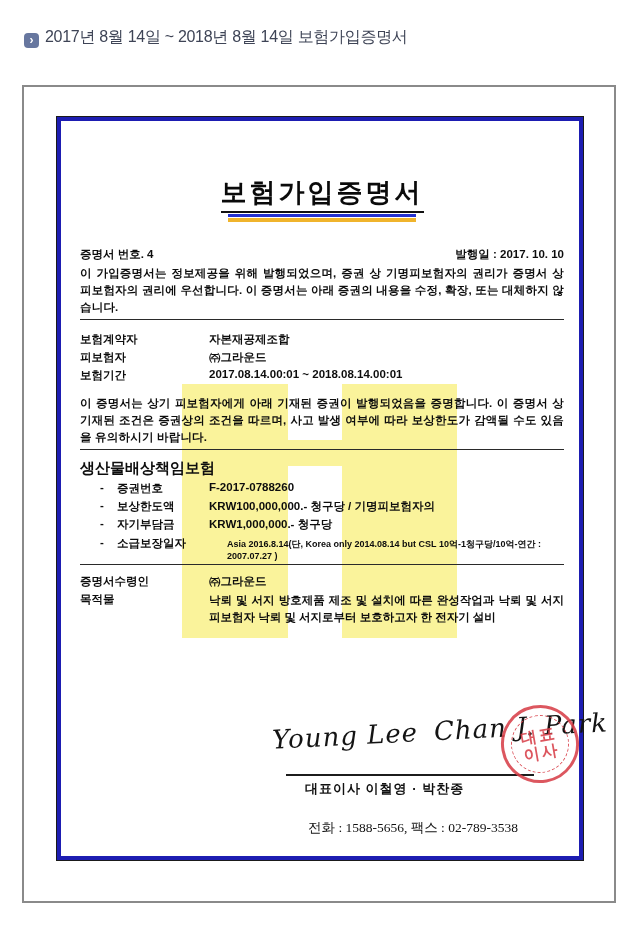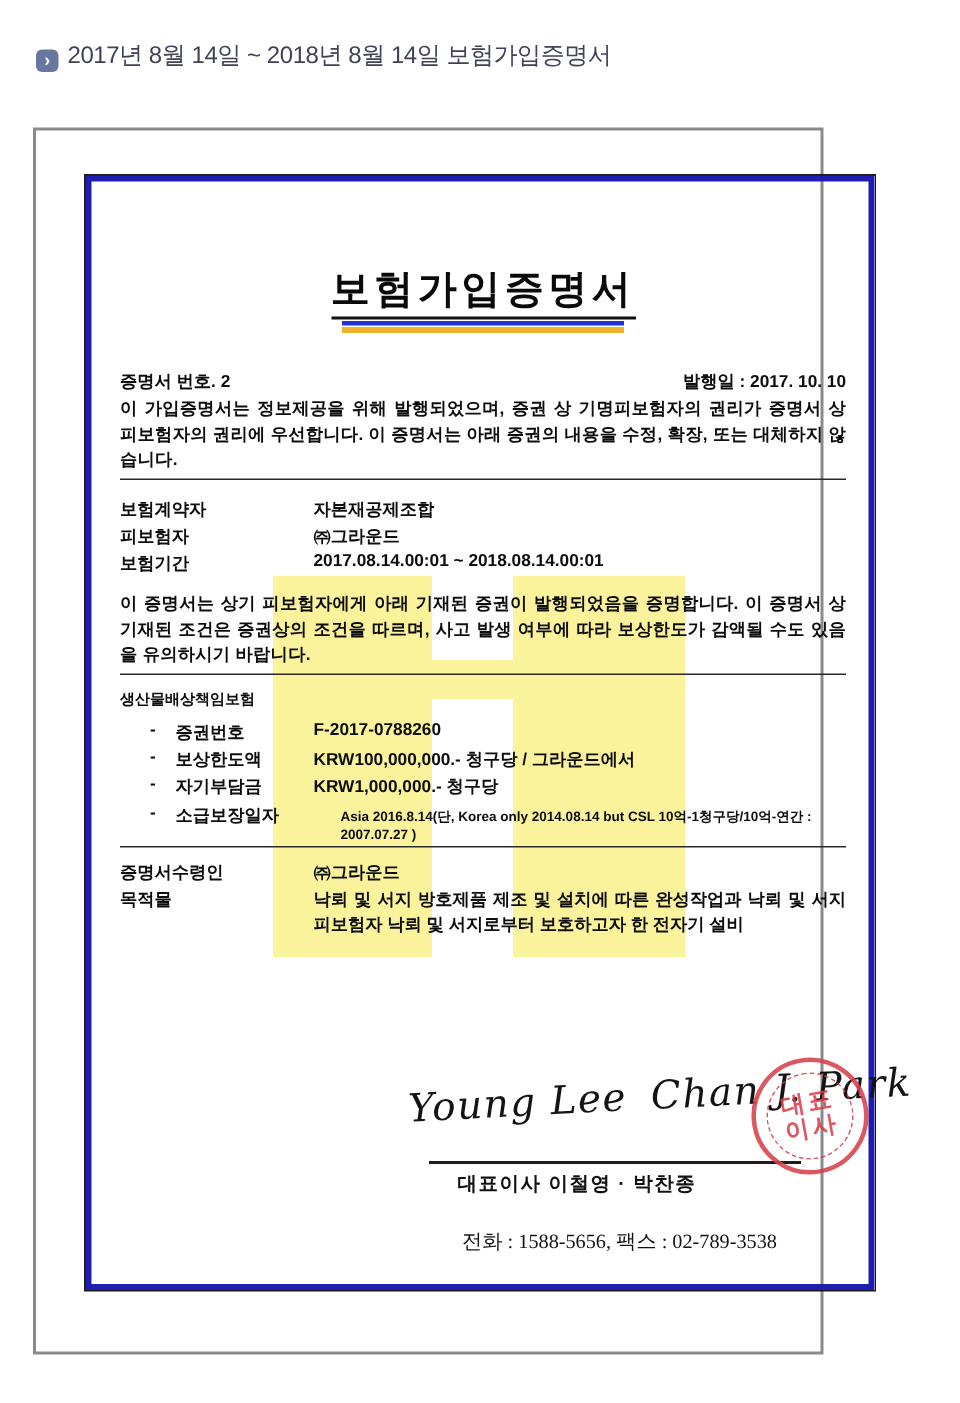--- a/index.html
+++ b/index.html
@@ -8,21 +8,21 @@
 
   
   .page-header { position:absolute; left:0; top:0; width:640px; height:70px; background:#ffffff; }
   .hdr-icon { position:absolute; left:24px; top:33px; width:15px; height:15px; background:#67779f;
               border-radius:4px; color:#ffffff; font-size:12px; font-weight:bold; line-height:14px;
               text-align:center; }
   .hdr-title { position:absolute; left:45px; top:27px; font-size:16px; color:#3e4456; font-weight:500;
                letter-spacing:-0.3px; }
 
   
-  .page { position:absolute; left:22px; top:85px; width:527px; height:818px; background:#ffffff;
+  .page { position:absolute; left:22px; top:85px; width:594px; height:818px; background:#ffffff;
           border:2px solid #8a8a8a; }
   .frame { position:absolute; left:33px; top:30px; width:526px; height:743px;
            border:4px solid #1d1db2; box-shadow:0 0 0 1px #1a1a1a; }
 
   
   .hl { position:absolute; background:#faf39b; z-index:1; }
   .hl-left      { left:158px; top:297px; width:106px; height:254px; }
   .hl-right     { left:318px; top:297px; width:115px; height:254px; }
   .hl-connector { left:262px; top:353px; width:58px;  height:26px;  }
 
@@ -44,21 +44,21 @@
   .para-note { top:559px; }
 
   .hr { position:absolute; left:56px; width:484px; height:0; border-top:1.5px solid #2a2a2a; }
   .hr1 { top:232px; } .hr2 { top:362px; } .hr3 { top:477px; }
 
   .kv { position:absolute; left:56px; width:484px; font-size:11.5px; font-weight:700; color:#0d0d0d; }
   .kv .lbl { position:absolute; left:0; top:0; }
   .kv .val { position:absolute; left:129px; top:0; width:355px; }
   .parties-1 { top:245px; } .parties-2 { top:263px; } .parties-3 { top:281px; }
 
-  .sec-head { position:absolute; left:56px; top:372px; font-size:10px; font-weight:700; color:#0d0d0d; }
+  .sec-head { position:absolute; left:56px; top:372px; font-size:15px; font-weight:700; color:#0d0d0d; }
   .pitem { position:absolute; left:56px; width:484px; font-size:11.5px; font-weight:700; color:#0d0d0d; }
   .pitem .dash { position:absolute; left:20px; top:0; }
   .pitem .lbl  { position:absolute; left:37px; top:0; }
   .pitem .val  { position:absolute; left:129px; top:0; width:355px; }
   .pitem-1 { top:394px; } .pitem-2 { top:412px; } .pitem-3 { top:430px; } .pitem-4 { top:449px; }
   .pitem-4 .val { font-size:9px; letter-spacing:0; left:147px; top:2px; }
 
   .recip { top:487px; }
   .subj  { top:505px; }
   .subj .val { line-height:17px; text-align:justify; }
@@ -98,21 +98,21 @@
 
   <div class="content">
 
     <div class="doc-title-wrap">
       <span class="doc-title">보험가입증명서</span>
       <div class="ul-blue"></div>
       <div class="ul-gold"></div>
     </div>
 
     <div class="row-meta">
-      <span>증명서 번호. 2</span>
+      <span>증명서 번호. 4</span>
       <span class="right">발행일 : 2017. 10. 10</span>
     </div>
 
     <div class="para para-intro">이 가입증명서는 정보제공을 위해 발행되었으며, 증권 상 기명피보험자의 권리가 증명서 상 피보험자의 권리에 우선합니다. 이 증명서는 아래 증권의 내용을 수정, 확장, 또는 대체하지 않습니다.</div>
 
     <div class="hr hr1"></div>
 
     <div class="kv parties-1">
       <span class="lbl">보험계약자</span>
       <span class="val">자본재공제조합</span>
@@ -133,21 +133,21 @@
     <div class="sec-head">생산물배상책임보험</div>
 
     <div class="pitem pitem-1">
       <span class="dash">-</span>
       <span class="lbl">증권번호</span>
       <span class="val">F-2017-0788260</span>
     </div>
     <div class="pitem pitem-2">
       <span class="dash">-</span>
       <span class="lbl">보상한도액</span>
-      <span class="val">KRW100,000,000.- 청구당 / 그라운드에서</span>
+      <span class="val">KRW100,000,000.- 청구당 / 기명피보험자의</span>
     </div>
     <div class="pitem pitem-3">
       <span class="dash">-</span>
       <span class="lbl">자기부담금</span>
       <span class="val">KRW1,000,000.- 청구당</span>
     </div>
     <div class="pitem pitem-4">
       <span class="dash">-</span>
       <span class="lbl">소급보장일자</span>
       <span class="val">Asia 2016.8.14(단, Korea only 2014.08.14 but CSL 10억-1청구당/10억-연간 : 2007.07.27 )</span>

